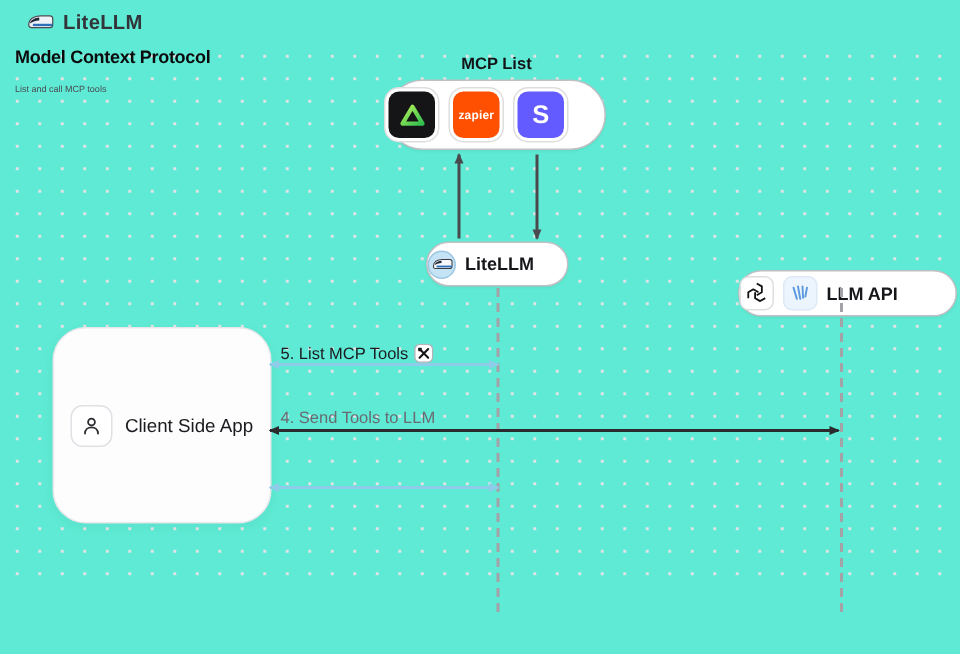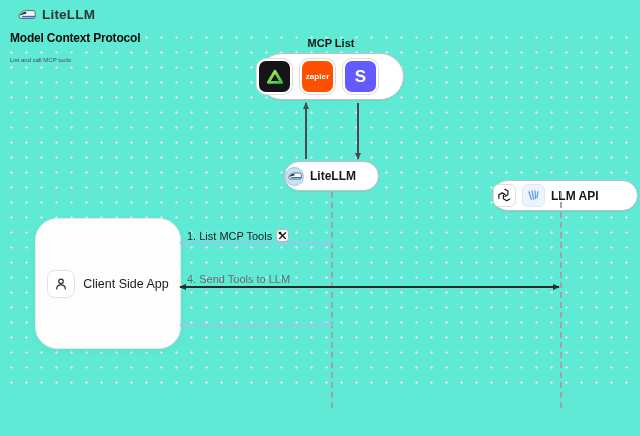--- a/index.html
+++ b/index.html
@@ -148,21 +148,21 @@
     <span class="person-frame">
       <svg width="16" height="16" viewBox="0 0 24 24" fill="none" stroke="#2b2b30" stroke-width="1.8" stroke-linecap="round">
         <circle cx="12" cy="8" r="3.4"></circle>
         <path d="M5.5 19.5 c0-4 3-6.2 6.5-6.2 s6.5 2.2 6.5 6.2"></path>
       </svg>
     </span>
     <span class="client-label">Client Side App</span>
   </div>
 
   <div class="step-label" style="left:187px; top:229px;">
-    <span>1. List MCP Tools</span>
+    <span>5. List MCP Tools</span>
     <svg width="13" height="13" viewBox="0 0 14 14">
       <rect x="0.6" y="0.6" width="12.8" height="12.8" rx="3.6" fill="#fff" stroke="#b3b3b8"></rect>
       <path d="M4 10.2 L10.2 4" stroke="#17171a" stroke-width="1.5" stroke-linecap="round"></path>
       <path d="M4 4 L10.2 10.2" stroke="#17171a" stroke-width="1.5" stroke-linecap="round"></path>
       <rect x="3" y="3" width="2.6" height="2.6" rx="0.6" fill="#17171a"></rect>
     </svg>
   </div>
   <div class="h-arrow blue" style="left:180px; top:242px; width:152px;"></div>
 
   <div class="step-label muted" style="left:187px; top:273px;">

